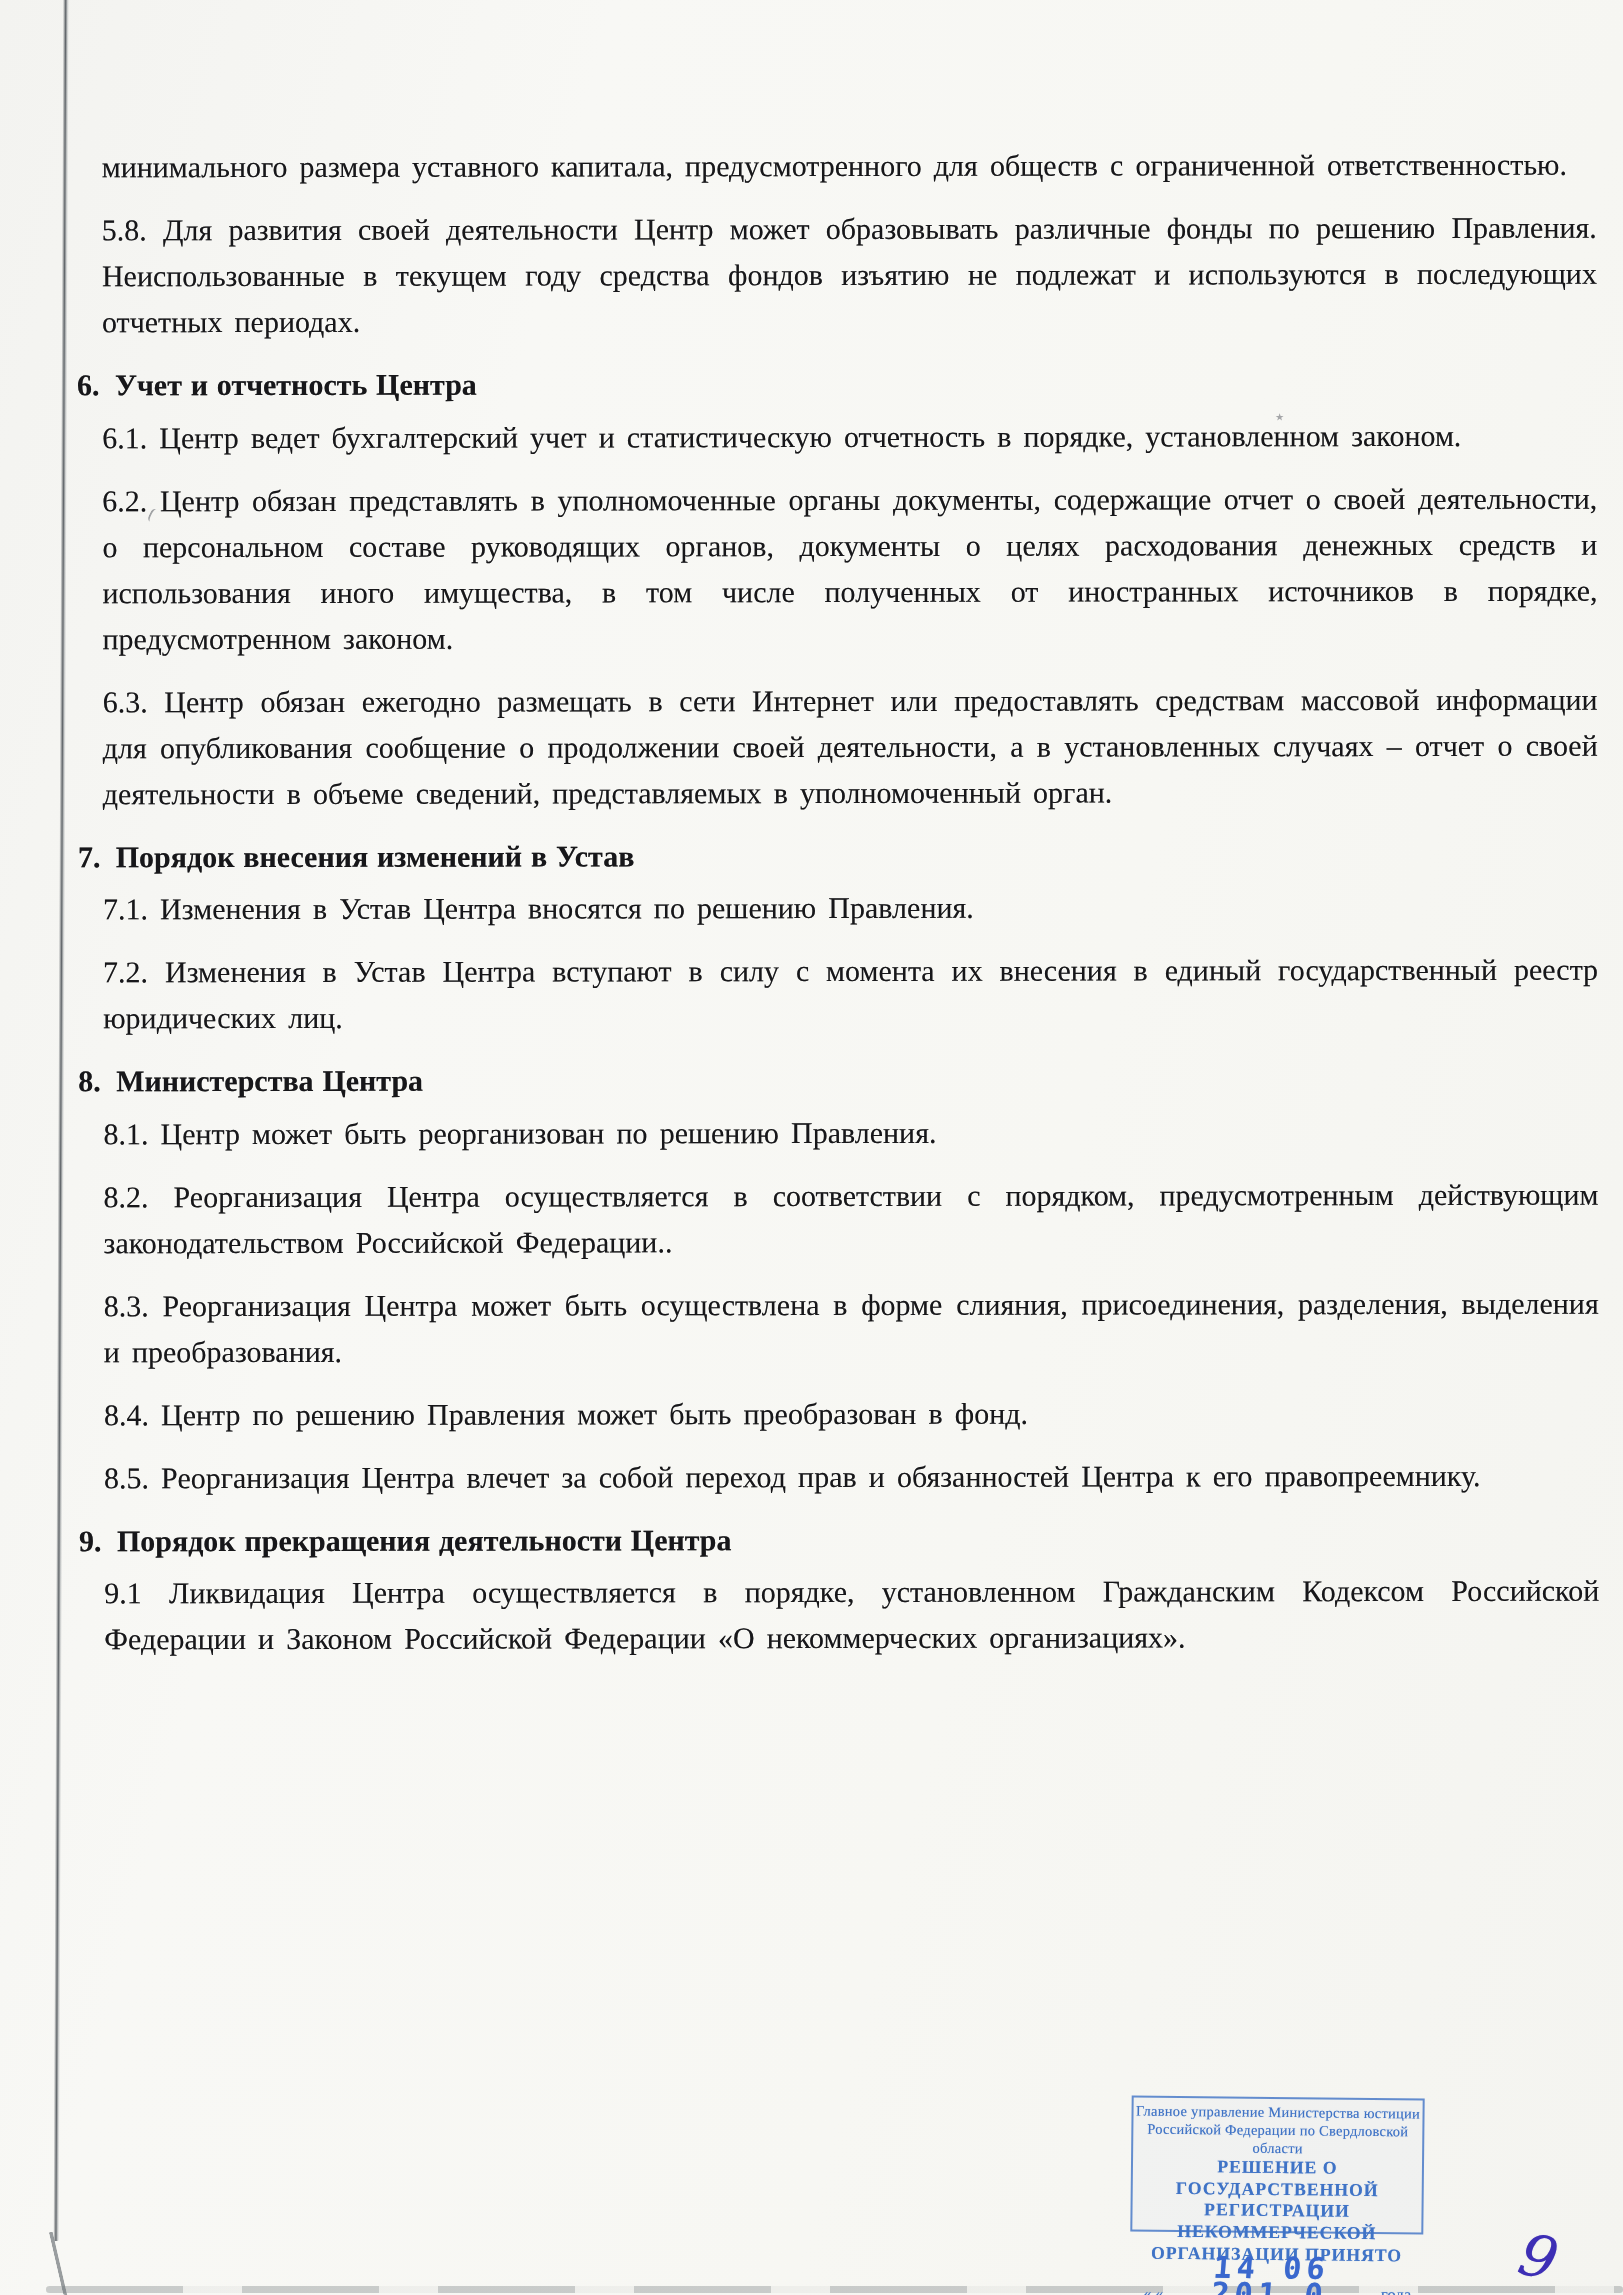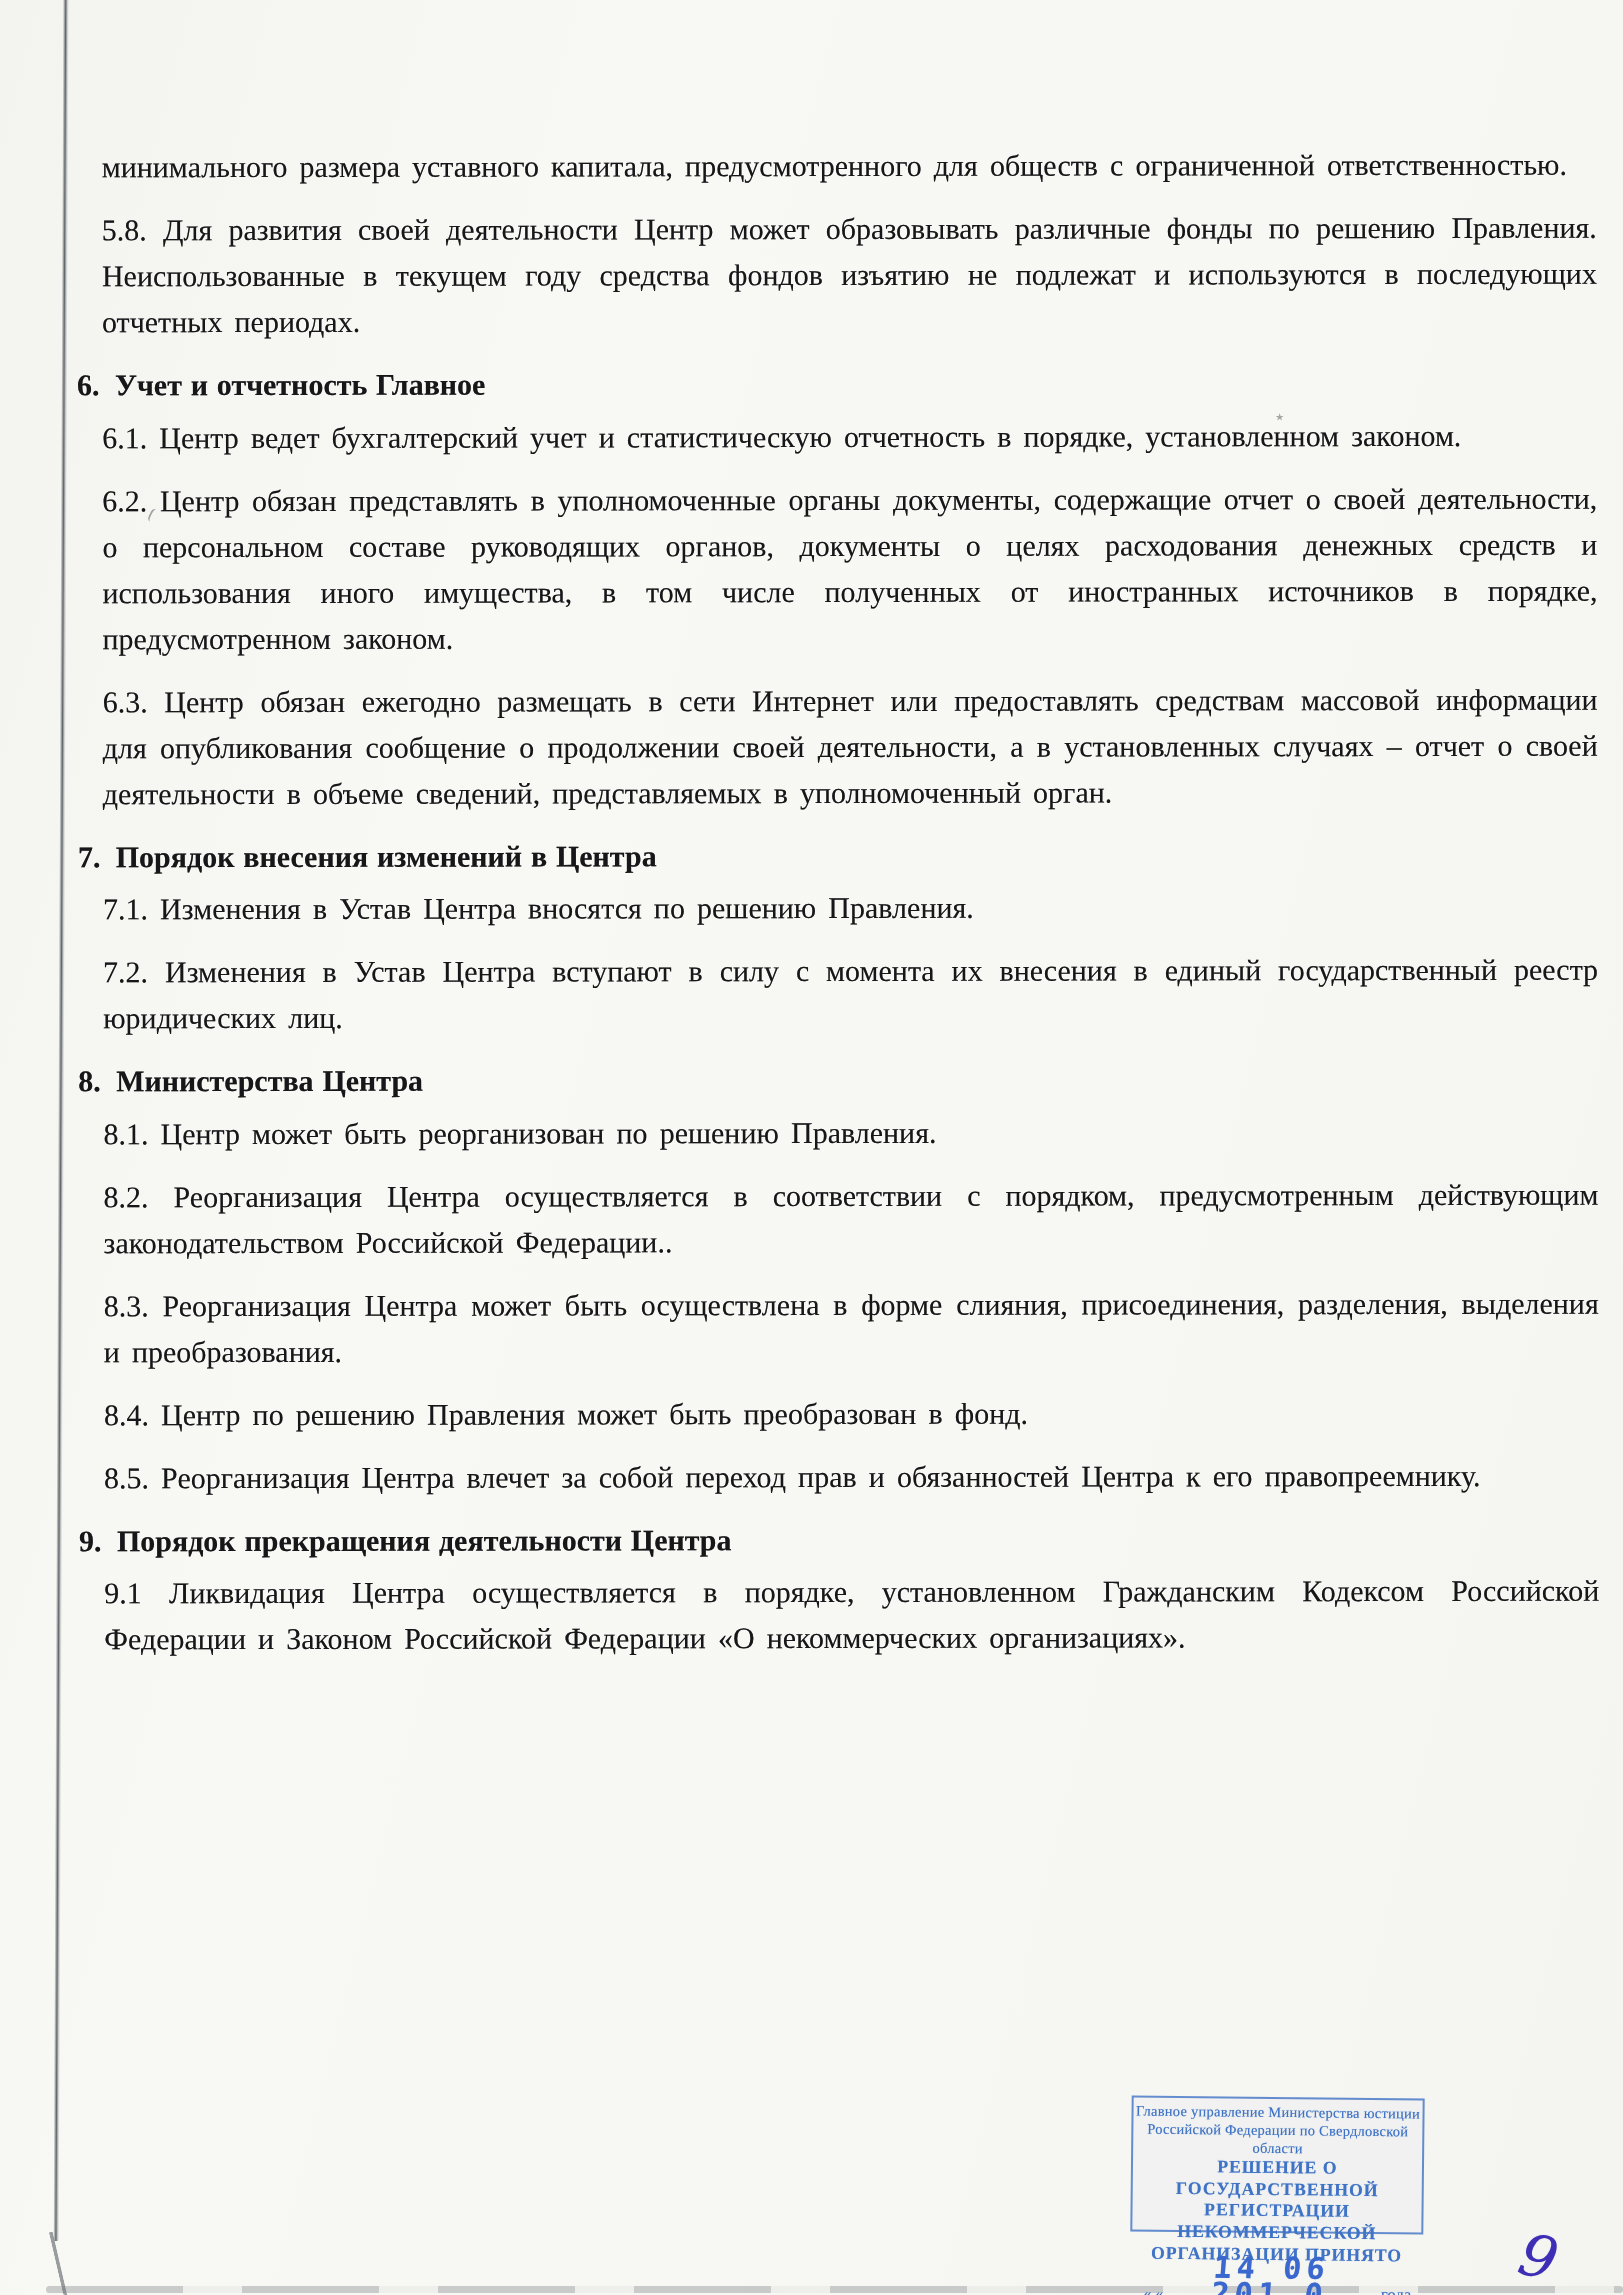--- a/index.html
+++ b/index.html
@@ -96,31 +96,31 @@
   <div class="speck-star">٭</div>
 
   <div class="content">
 
     <p>минимального размера уставного капитала, предусмотренного для обществ с ограниченной ответственностью.</p>
     <p>5.8. Для развития своей деятельности Центр может образовывать различные фонды по решению Правления. Неиспользованные в текущем году средства фондов изъятию не подлежат и используются в последующих отчетных периодах.</p>
 
     <section>
       <h2>
         <span class="h-num">6.</span>
-        <span class="h-title">Учет и отчетность Главное</span>
+        <span class="h-title">Учет и отчетность Центра</span>
       </h2>
       <p>6.1. Центр ведет бухгалтерский учет и статистическую отчетность в порядке, установленном законом.</p>
       <p>6.2. Центр обязан представлять в уполномоченные органы документы, содержащие отчет о своей деятельности, о персональном составе руководящих органов, документы о целях расходования денежных средств и использования иного имущества, в том числе полученных от иностранных источников в порядке, предусмотренном законом.</p>
       <p>6.3. Центр обязан ежегодно размещать в сети Интернет или предоставлять средствам массовой информации для опубликования сообщение о продолжении своей деятельности, а в установленных случаях – отчет о своей деятельности в объеме сведений, представляемых в уполномоченный орган.</p>
     </section>
 
     <section>
       <h2 class="gap-top">
         <span class="h-num">7.</span>
-        <span class="h-title">Порядок внесения изменений в Центра</span>
+        <span class="h-title">Порядок внесения изменений в Устав</span>
       </h2>
       <p>7.1. Изменения в Устав Центра вносятся по решению Правления.</p>
       <p>7.2. Изменения в Устав Центра вступают в силу с момента их внесения в единый государственный реестр юридических лиц.</p>
     </section>
 
     <section>
       <h2>
         <span class="h-num">8.</span>
         <span class="h-title">Министерства Центра</span>
       </h2>

